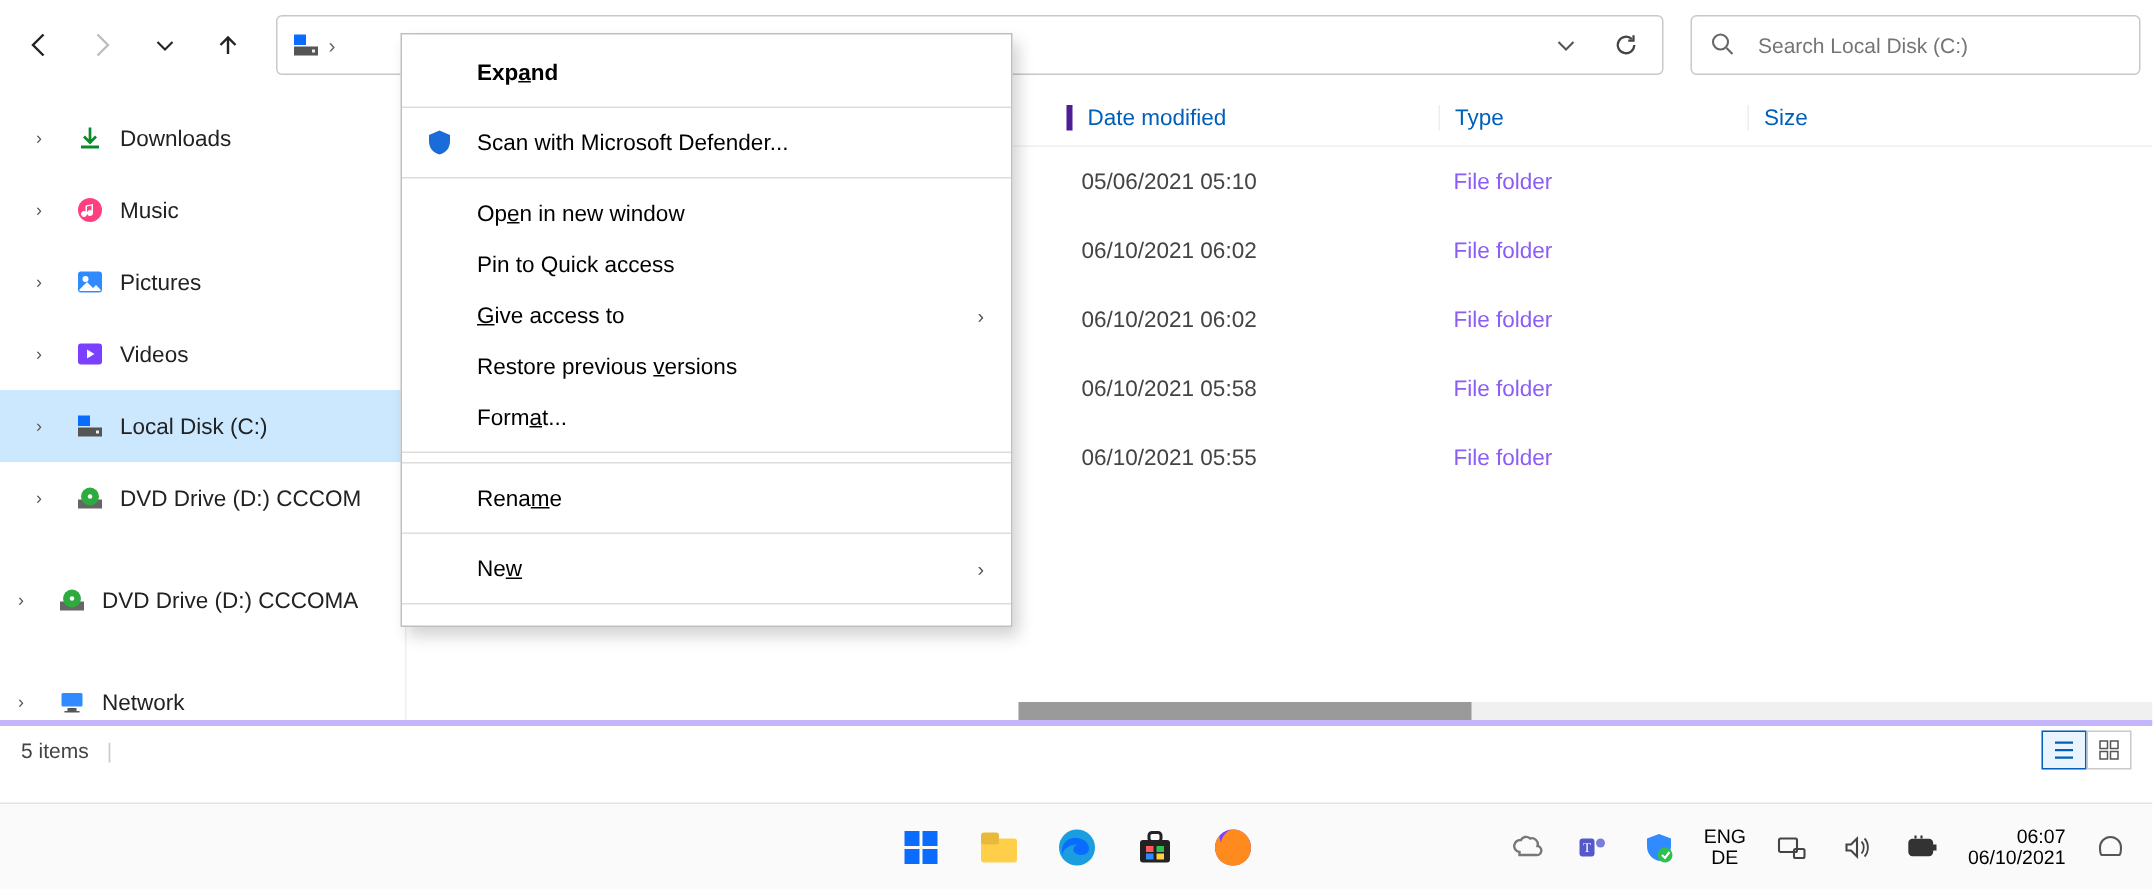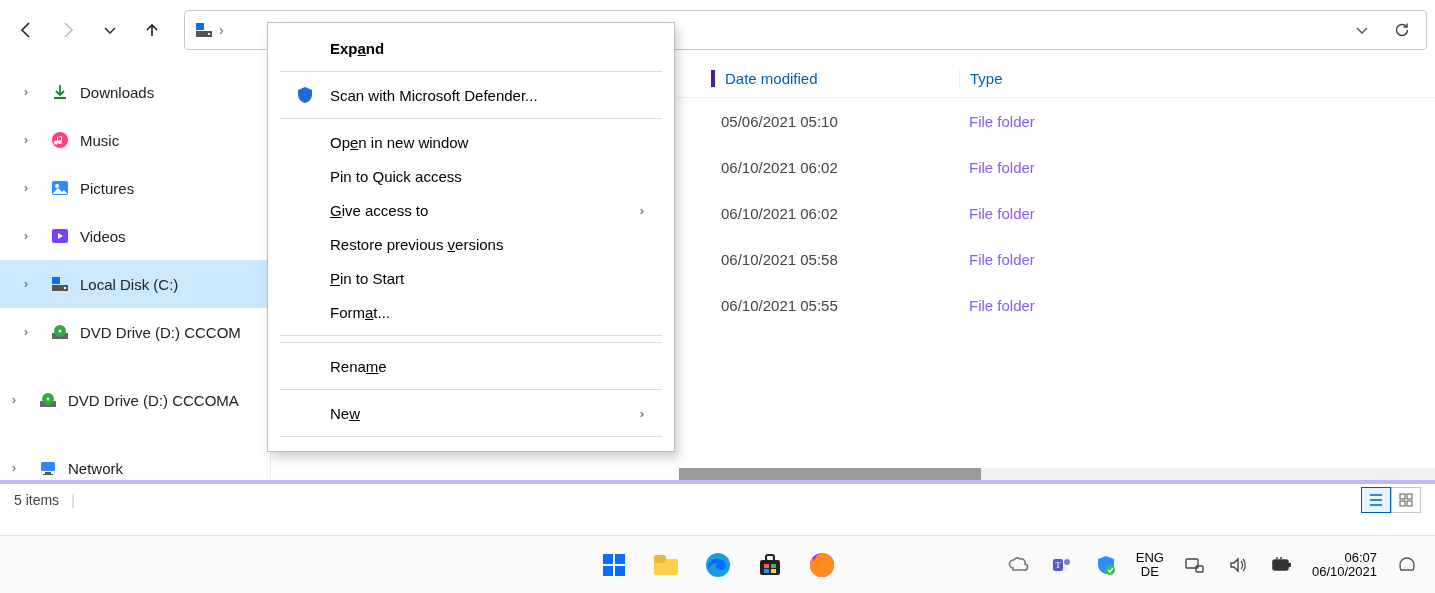--- a/index.html
+++ b/index.html
@@ -162,21 +162,21 @@
   .tbicon { width:28px; height:28px; display:flex; align-items:center; justify-content:center; font-size:20px; }
 
   
   .ctxmenu {
     position:absolute;
     left:267px; top:22px;
     width:408px;
     background:#fff;
     border:1px solid #bfbfbf;
     box-shadow: 4px 6px 10px rgba(0,0,0,0.18);
-    padding:8px 12px;
+    padding:8px 0;
     z-index:50;
   }
   .ctx-item {
     height:34px;
     display:flex; align-items:center;
     padding: 0 20px 0 50px;
     font-size:15px;
     position:relative;
   }
   .ctx-item.bold { font-weight:600; }
@@ -233,20 +233,29 @@
       </div>
       <div class="addr-actbtn">
         <svg width="18" height="18" viewBox="0 0 18 18">
             <path d="M14.5 9a5.5 5.5 0 1 1-1.6-3.9" stroke="#444" stroke-width="1.5" fill="none"></path>
             <path d="M14 2.5 L14 6 L10.5 6" stroke="#444" stroke-width="1.5" fill="none"></path>
           </svg>
       </div>
     </div>
   </div>
 
+  <div class="search-box">
+    <span>
+      <svg width="16" height="16" viewBox="0 0 16 16">
+          <circle cx="7" cy="7" r="5" stroke="#666" stroke-width="1.4" fill="none"></circle>
+          <line x1="11" y1="11" x2="15" y2="15" stroke="#666" stroke-width="1.4"></line>
+        </svg>
+    </span>
+    <input placeholder="Search Local Disk (C:)" style="">
+  </div>
 </div>
 
 <div class="main">
   <div class="sidebar">
     <div class="side-item sub">
       <span class="chev">›</span>
       <span class="icon">
         <svg width="18" height="18" viewBox="0 0 18 18">
             <path d="M9 2v9M5 8l4 4 4-4" stroke="#0a8a2d" stroke-width="1.8" fill="none"></path>
             <rect x="3" y="14" width="12" height="2" fill="#0a8a2d"></rect>
@@ -338,20 +347,23 @@
       <div class="col-name">
         <span class="sort-ind">⌃</span>
         <span>Name</span>
       </div>
       <div class="col-date">
         <span>Date modified</span>
       </div>
       <div class="col-type">
         <span>Type</span>
       </div>
+      <div class="col-size">
+        <span>Size</span>
+      </div>
     </div>
 
     <div class="row">
       <div class="c-name">
           <span class="partial"></span>
         </div>
       <div class="c-date">05/06/2021 05:10</div>
       <div class="c-type">File folder</div>
     </div>
     <div class="row">
@@ -430,23 +442,20 @@
     <span>Pin to Quick access</span>
   </div>
   <div class="ctx-item">
     <span><span class="u">G</span>ive access to</span>
     <span class="chevr">›</span>
   </div>
   <div class="ctx-item">
     <span>Restore previous <span class="u">v</span>ersions</span>
   </div>
   <div class="ctx-item">
-    <span><span class="u">P</span>in to Start</span>
-  </div>
-  <div class="ctx-item">
     <span>Form<span class="u">a</span>t...</span>
   </div>
   <div class="ctx-sep"></div>
   <div class="ctx-sep"></div>
   <div class="ctx-item">
     <span>Rena<span class="u">m</span>e</span>
   </div>
   <div class="ctx-sep"></div>
   <div class="ctx-item">
     <span>Ne<span class="u">w</span></span>

